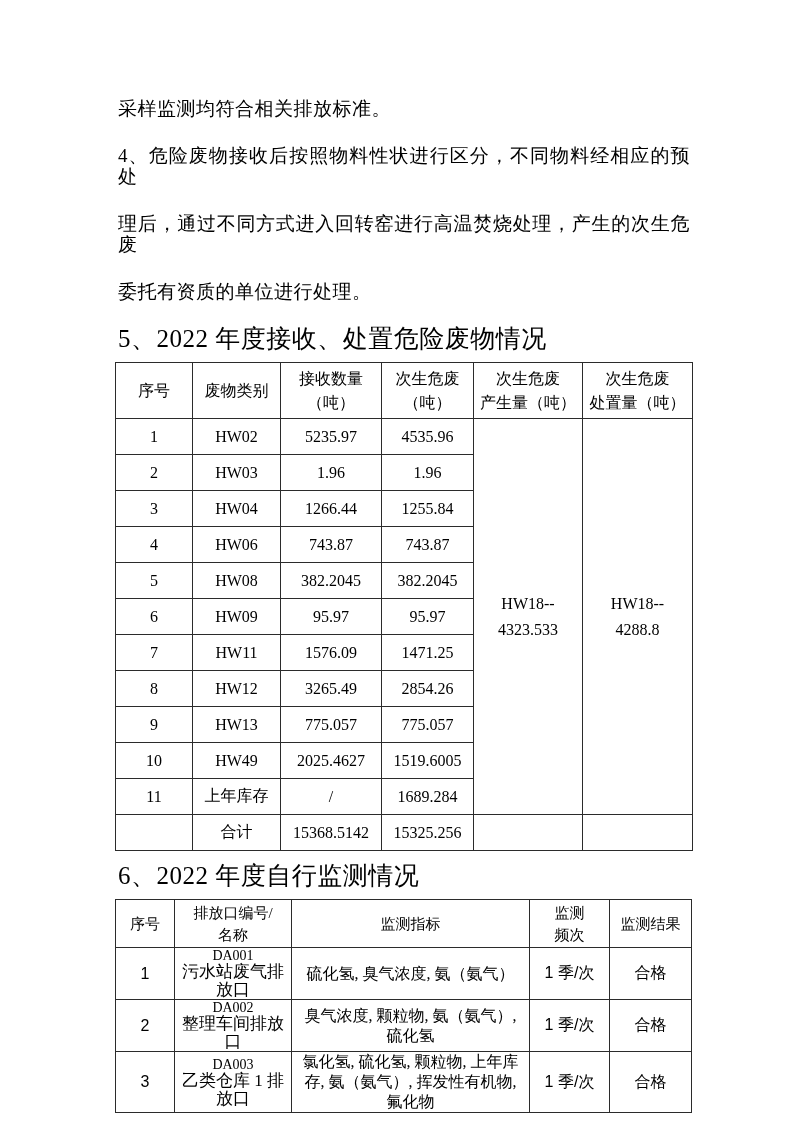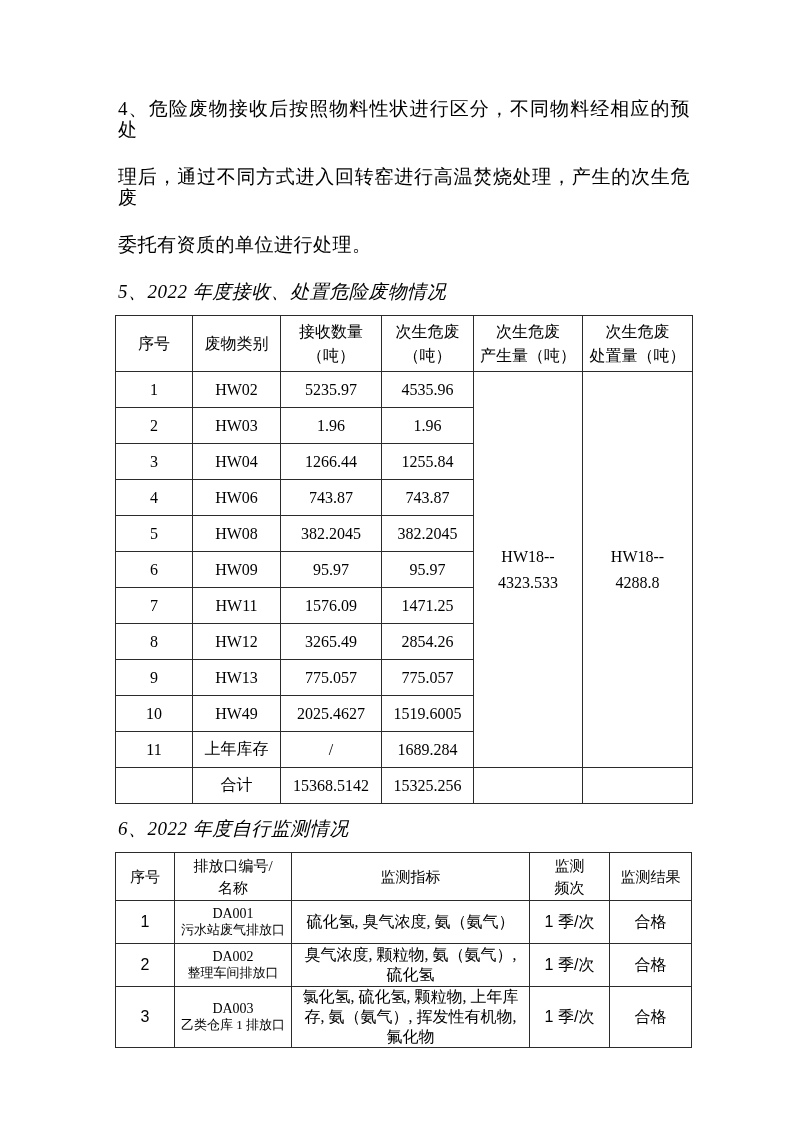--- a/index.html
+++ b/index.html
@@ -31,25 +31,24 @@
     white-space: nowrap;
   }
   .body-line.fill {
     white-space: normal;
     text-align: justify;
     text-align-last: justify;
   }
   
   .section-title {
     margin: 6px 0 13px 0;
-    font-size: 19px;
+    font-size: 25px;
     line-height: 21px;
     font-weight: normal;
     letter-spacing: 0.5px;
-    font-style: italic;
   }
   
   table {
     border-collapse: collapse;
     table-layout: fixed;
     margin-left: -3px;
   }
   td, th {
     border: 1px solid #2b2b2b;
     text-align: center;
@@ -81,33 +80,34 @@
     white-space: pre-line;
   }
   .monitoring-table td { font-size: 16px; }
   .monitoring-table tr.r1 td, .monitoring-table tr.r2 td { height: 43px; }
   .monitoring-table tr.r3 td { height: 51px; }
   .seq-cell {
     font-family: "Liberation Sans", "DejaVu Sans", sans-serif;
     font-size: 18px;
   }
   .outlet-code { font-size: 14px; line-height: 15px; }
-  .outlet-name { font-size: 13px; line-height: 18px; }
+  .outlet-name { font-size: 17px; line-height: 18px; }
   .indicators-cell { font-size: 11px; line-height: 20px; padding: 0 6px; }
   .freq-cell {
     font-family: "Liberation Sans", "DejaVu Sans", sans-serif;
     font-size: 18px;
   }
   .result-cell { font-size: 17px; }
 </style>
 </head>
 <body>
 
 <div class="page">
 
+  <p class="body-line">采样监测均符合相关排放标准。</p>
   <p class="body-line fill">4、危险废物接收后按照物料性状进行区分，不同物料经相应的预处</p>
   <p class="body-line fill">理后，通过不同方式进入回转窑进行高温焚烧处理，产生的次生危废</p>
   <p class="body-line">委托有资质的单位进行处理。</p>
 
   <h3 class="section-title">5、2022 年度接收、处置危险废物情况</h3>
 
   <table class="waste-table">
     <colgroup>
       <col style="width:77px">
         <col style="width:88px">

